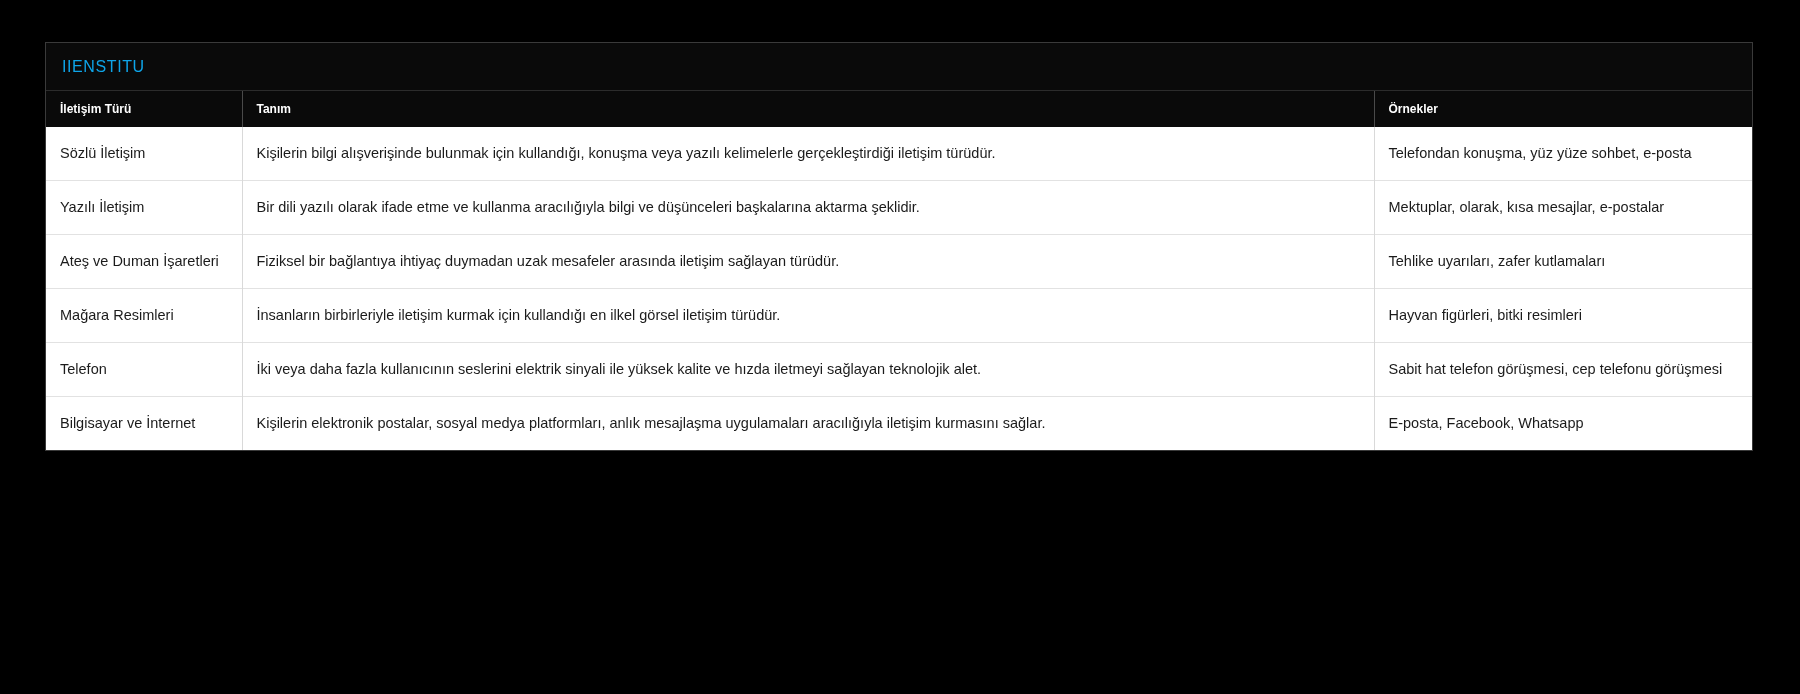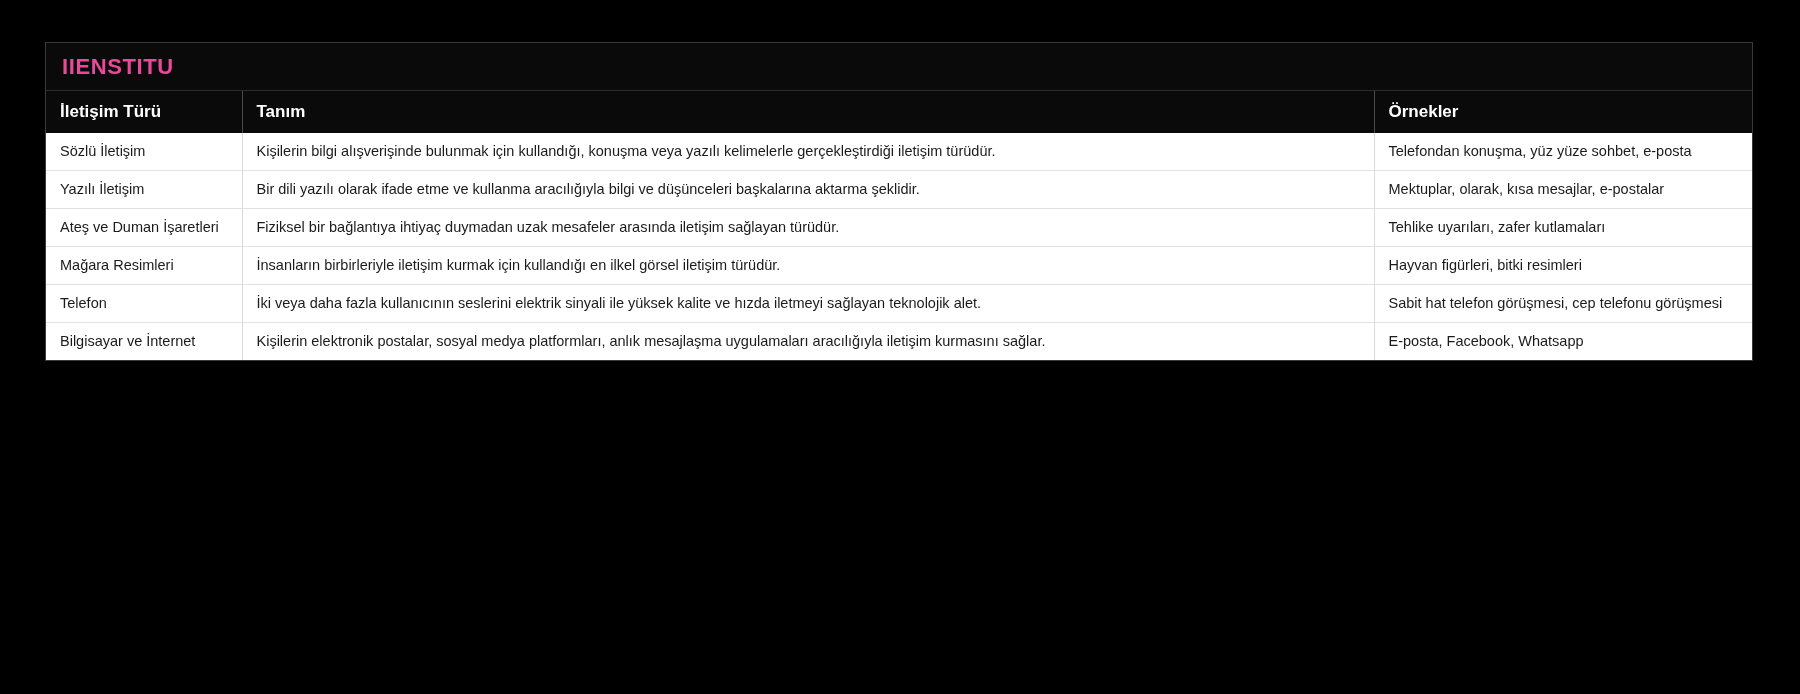--- a/index.html
+++ b/index.html
@@ -35,49 +35,49 @@
 
   .brand-bar {
     background: #0a0a0a;
     height: 48px;
     display: flex;
     align-items: center;
     padding: 0 16px;
     border-bottom: 1px solid #2c2c2c;
   }
   .brand-title {
-    color: #ec4899;
-    font-size: 22px;
-    font-weight: bold;
+    color: #0ea5e9;
+    font-size: 16px;
+    font-weight: normal;
     letter-spacing: 0.6px;
   }
 
   table.data-table {
     width: 100%;
     border-collapse: collapse;
     table-layout: fixed;
   }
 
   table.data-table thead th {
     background: #0a0a0a;
     color: #ffffff;
-    font-size: 17px;
+    font-size: 12px;
     font-weight: bold;
     text-align: left;
     padding: 11px 14px;
     border-right: 1px solid #4a4a4a;
     vertical-align: middle;
     height: 34px;
   }
   table.data-table thead th:last-child { border-right: none; }
 
   table.data-table tbody td {
     font-size: 14.5px;
     color: #1b1b1b;
-    padding: 8px 14px;
+    padding: 16px 14px;
     border-top: 1px solid #e2e2e2;
     border-right: 1px solid #d9d9d9;
     vertical-align: middle;
     line-height: 1.45;
     background: #ffffff;
   }
   table.data-table tbody td:last-child { border-right: none; }
   table.data-table tbody tr:first-child td { border-top: none; }
 
   .col-type { width: 196px; }

